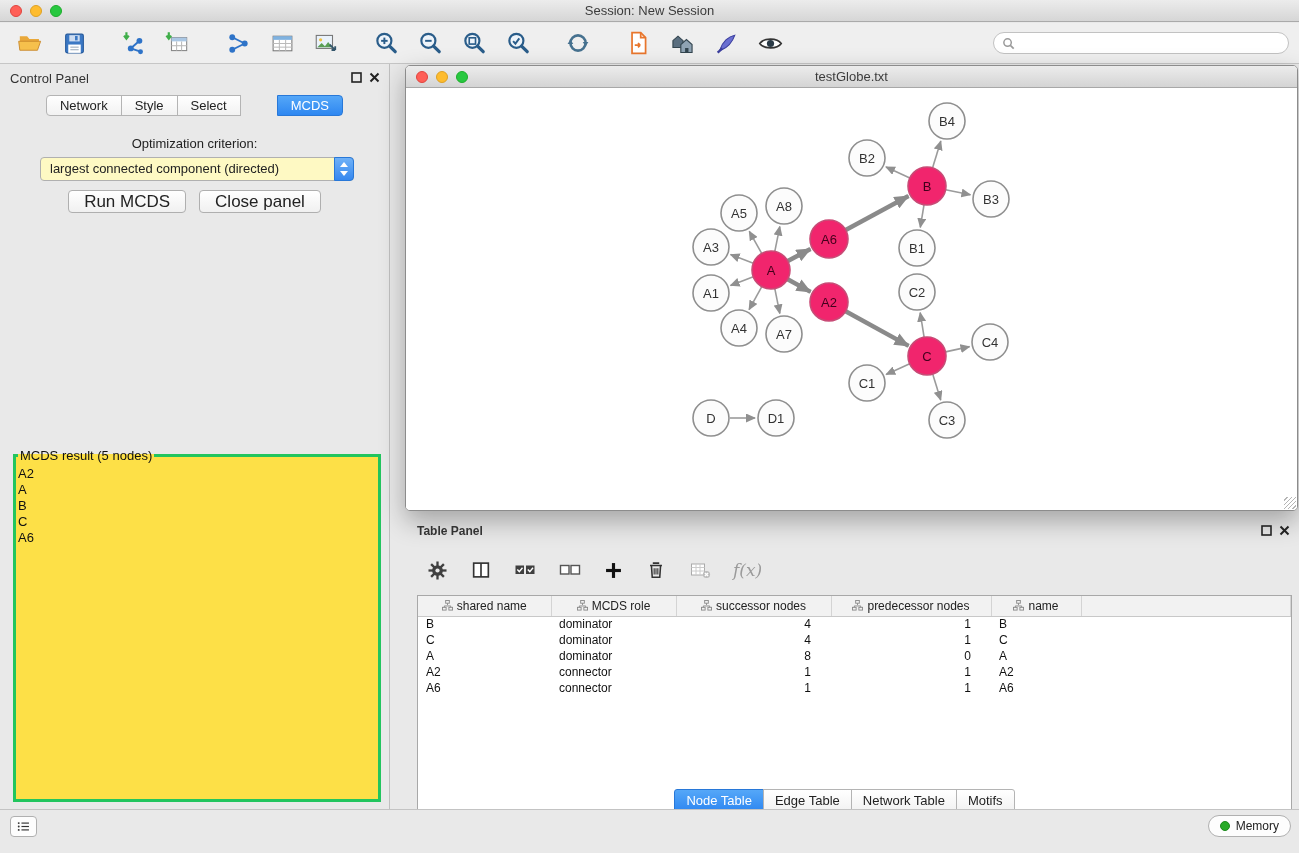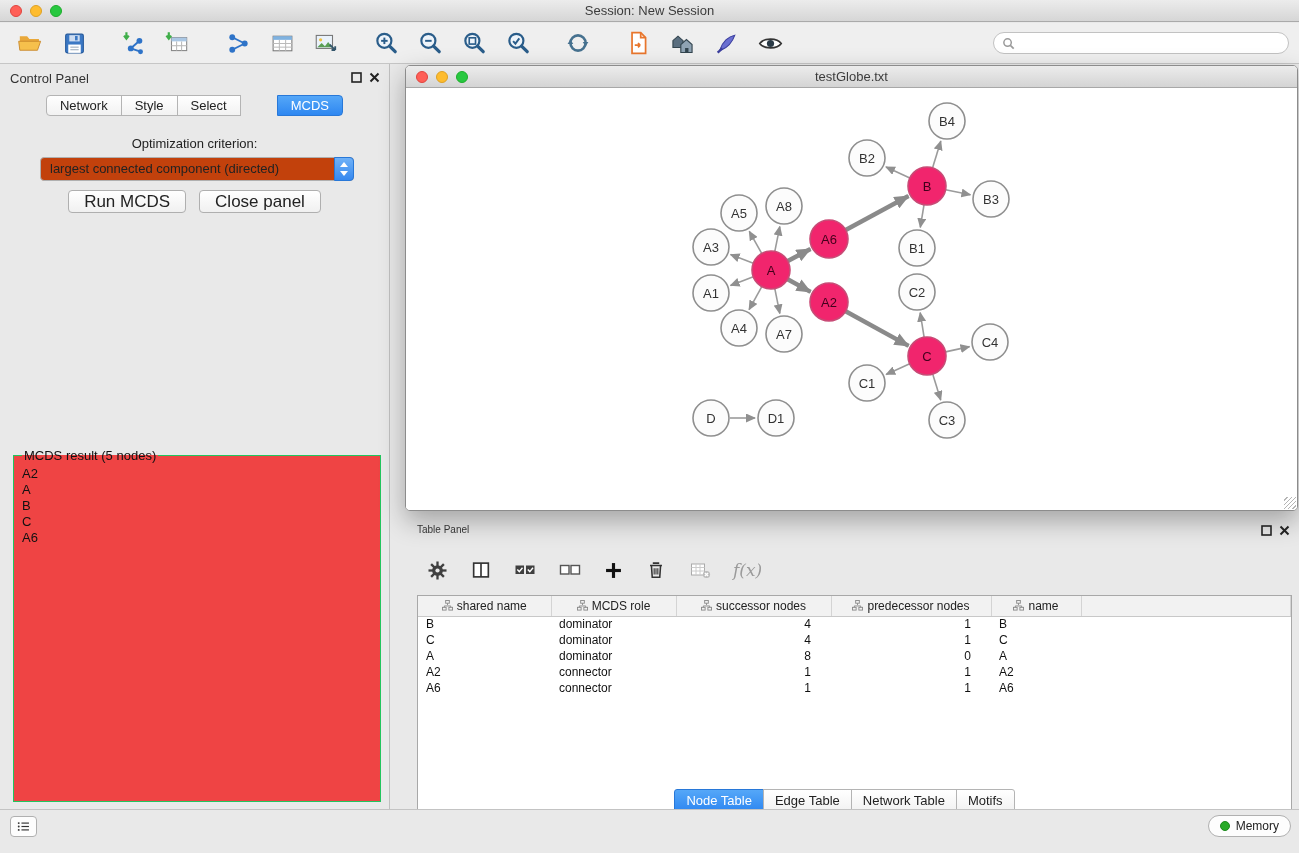--- a/index.html
+++ b/index.html
@@ -30,32 +30,32 @@
     background:#e9e9e9; border-right:1px solid #c0c0c0; }
   .cp-title { position:absolute; top:7px; left:10px; font-size:13px; color:#333; }
   .panel-ico { position:absolute; top:8px; width:11px; height:11px; }
   .seg { position:absolute; top:31px; left:0; right:0; display:flex; justify-content:center; }
   .seg-btn { font-size:13px; padding:2px 13px; background:linear-gradient(#ffffff,#f2f2f2);
     border:1px solid #b4b4b4; margin-left:-1px; color:#222; cursor:default; }
   .seg-btn:first-child { border-radius:4px 0 0 4px; margin-left:0; }
   .seg-btn:last-child { border-radius:0 4px 4px 0; }
   .seg-btn.active { background:linear-gradient(#55a7f8,#2e87f1); color:#fff; border-color:#2878d8;margin-left:36px; }
   .opt-label { position:absolute; top:72px; width:100%; text-align:center; font-size:13px; }
-  .combo { position:absolute; top:93px; left:40px; width:314px; height:24px; background:#c2410c;
+  .combo { position:absolute; top:93px; left:40px; width:314px; height:24px; background:#fef9c3;
     border:1px solid #b0b0b0; border-radius:4px; font-size:13px; line-height:22px; padding-left:9px; }
   .combo .stepper { position:absolute; right:-1px; top:-1px; bottom:-1px; width:20px;
     background:linear-gradient(#6fb1f7,#3688ef); border-radius:0 4px 4px 0; border:1px solid #2878d8; }
   .chev { position:absolute; left:5px; width:0; height:0; border-left:4px solid transparent; border-right:4px solid transparent; }
   .chev.up { top:4px; border-bottom:5px solid #fff; }
   .chev.down { bottom:4px; border-top:5px solid #fff; }
   .btn-row { position:absolute; top:126px; width:100%; display:flex; justify-content:center; gap:13px; }
   .btn { font-size:17px; height:23px; padding:0 15px; border:1px solid #afafaf; border-radius:4px;
     background:linear-gradient(#ffffff,#f0f0f0); color:#222; }
-  fieldset.mcds { position:absolute; top:384px; left:13px; right:8px; bottom:18px; background:#ef4444;
-    border:1px solid #22c55e; padding:3px 8px; }
+  fieldset.mcds { position:absolute; top:384px; left:13px; right:8px; bottom:18px; background:#fde047;
+    border:3px solid #22c55e; padding:3px 2px; }
   fieldset.mcds legend { font-size:13px; padding:0 2px; color:#111; }
   .mcds-item { font-size:13px; line-height:16px; color:#111; }
 
   
   .right-area { position:absolute; left:390px; top:64px; right:0; bottom:33px; background:#e9e9e9; }
 
   
   .net-window { position:absolute; left:15px; top:1px; width:893px; height:446px; background:#fff;
     border:1px solid #8c8c8c; border-radius:5px; box-shadow:0 10px 26px rgba(0,0,0,0.30); overflow:hidden; }
   .net-titlebar { position:relative; height:22px; background:linear-gradient(#ececec,#d4d4d4); border-bottom:1px solid #a8a8a8; }
@@ -65,21 +65,21 @@
   .node.selected { fill:#f1256d; stroke:#c84b76; }
   .nlabel { font-family:"Liberation Sans",sans-serif; font-size:13px; fill:#333; }
   .nlabel.selected { fill:#43001c; }
   .edge { stroke:#9b9b9b; stroke-width:1.6; }
   .edge.thick { stroke:#8a8a8a; stroke-width:4.5; }
   .resize-corner { position:absolute; right:1px; bottom:1px; width:12px; height:12px;
     background:repeating-linear-gradient(135deg, transparent 0 2px, #b5b5b5 2px 3px); }
 
   
   .table-panel { position:absolute; left:0; right:0; top:453px; bottom:0; }
-  .tp-title { position:absolute; top:7px; left:27px; font-size:10px; color:#333; }
+  .tp-title { position:absolute; top:7px; left:27px; font-size:12px; color:#333;font-weight:bold; }
   .tp-toolbar { position:absolute; top:34px; left:36px; display:flex; align-items:center; gap:21px; height:38px; }
   .fx { font-family:"DejaVu Serif", serif; font-style:italic; font-size:17px; color:#9a9a9a; }
   .table-box { position:absolute; left:27px; right:7px; top:78px; height:231px; background:#fff;
     border:1px solid #a8a8a8; overflow:hidden; }
   table.node-table { border-collapse:collapse; width:100%; table-layout:fixed; font-size:12px; }
   table.node-table th { height:20px; background:#f2f2f2; border-bottom:1px solid #c8c8c8; border-right:1px solid #d4d4d4;
     font-weight:normal; color:#222; text-align:center; white-space:nowrap; overflow:hidden; }
   table.node-table th .col-ico { vertical-align:-1px; margin-right:4px; }
   table.node-table td { height:16px; padding:0 8px; white-space:nowrap; overflow:hidden; color:#111; }
   table.node-table td:nth-child(3), table.node-table td:nth-child(4) { text-align:right; padding-right:20px; }

